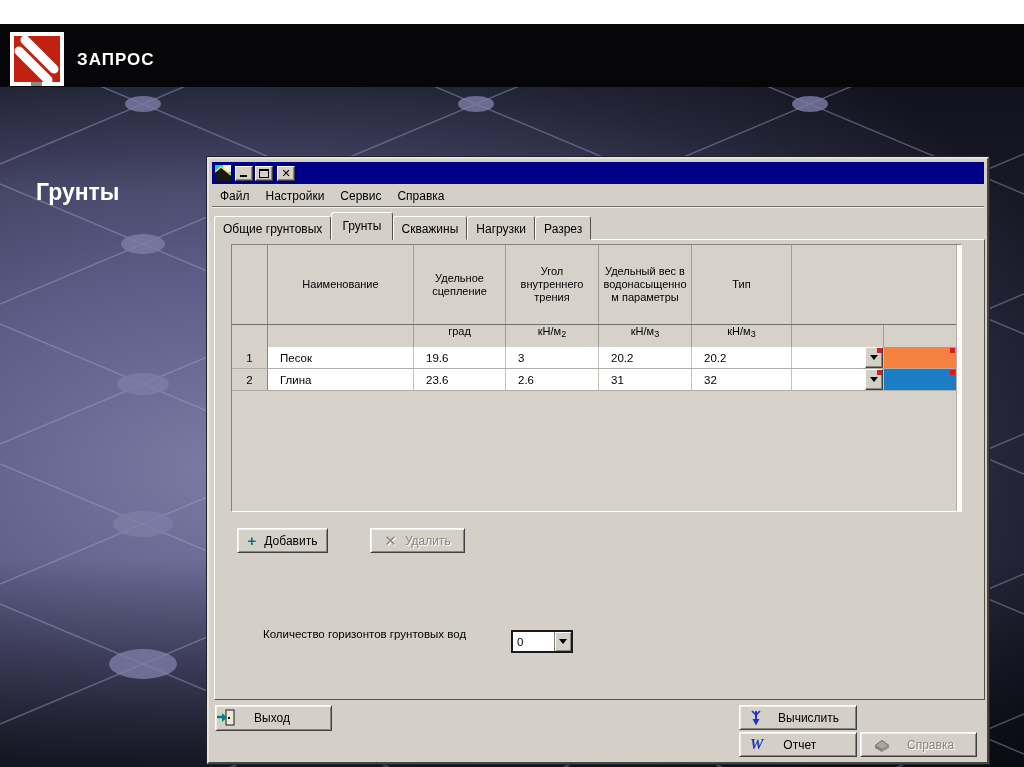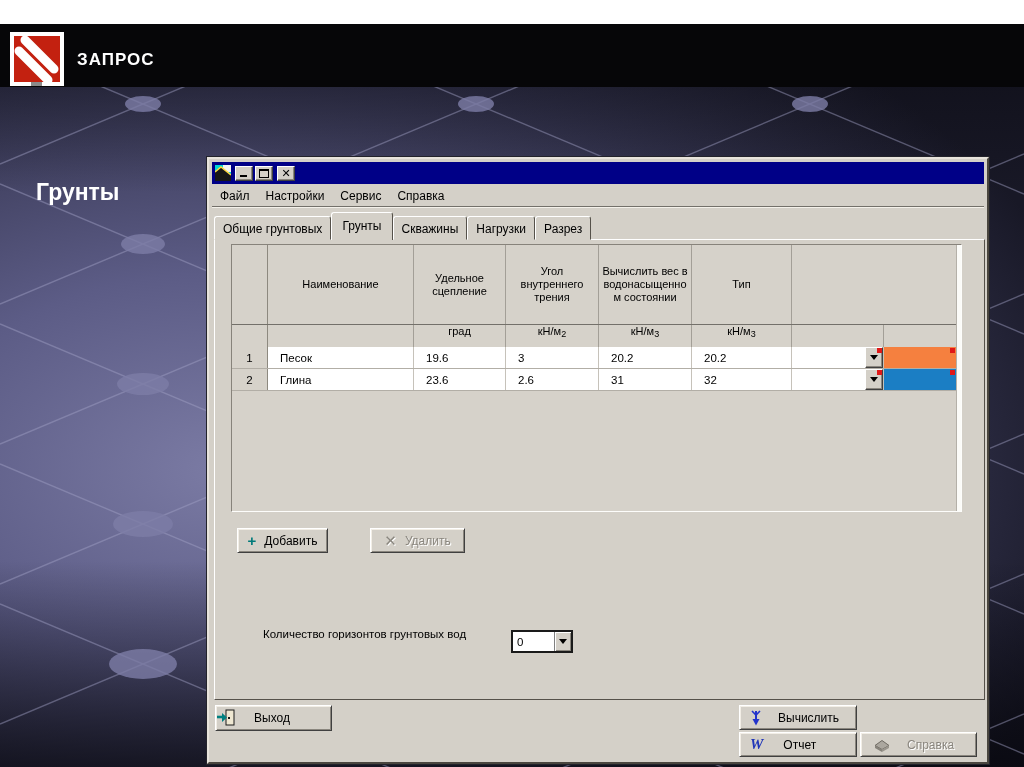--- a/index.html
+++ b/index.html
@@ -188,21 +188,21 @@
     </div>
 
     <div class="tab-panel">
 
       <div class="table-wrap">
         <div class="grid-row hdr">
           <div class="cell numcell"></div>
           <div class="cell">Наименование</div>
           <div class="cell">Удельное сцепление</div>
           <div class="cell">Угол внутреннего трения</div>
-          <div class="cell">Вычислить вес в водонасыщенном состоянии</div>
+          <div class="cell">Удельный вес в водонасыщенном параметры</div>
           <div class="cell">Тип</div>
         </div>
         <div class="grid-row units">
           <div class="cell numcell"></div>
           <div class="cell"></div>
           <div class="cell">
               <span>град</span>
             </div>
           <div class="cell">
               <span>кН/м</span>

